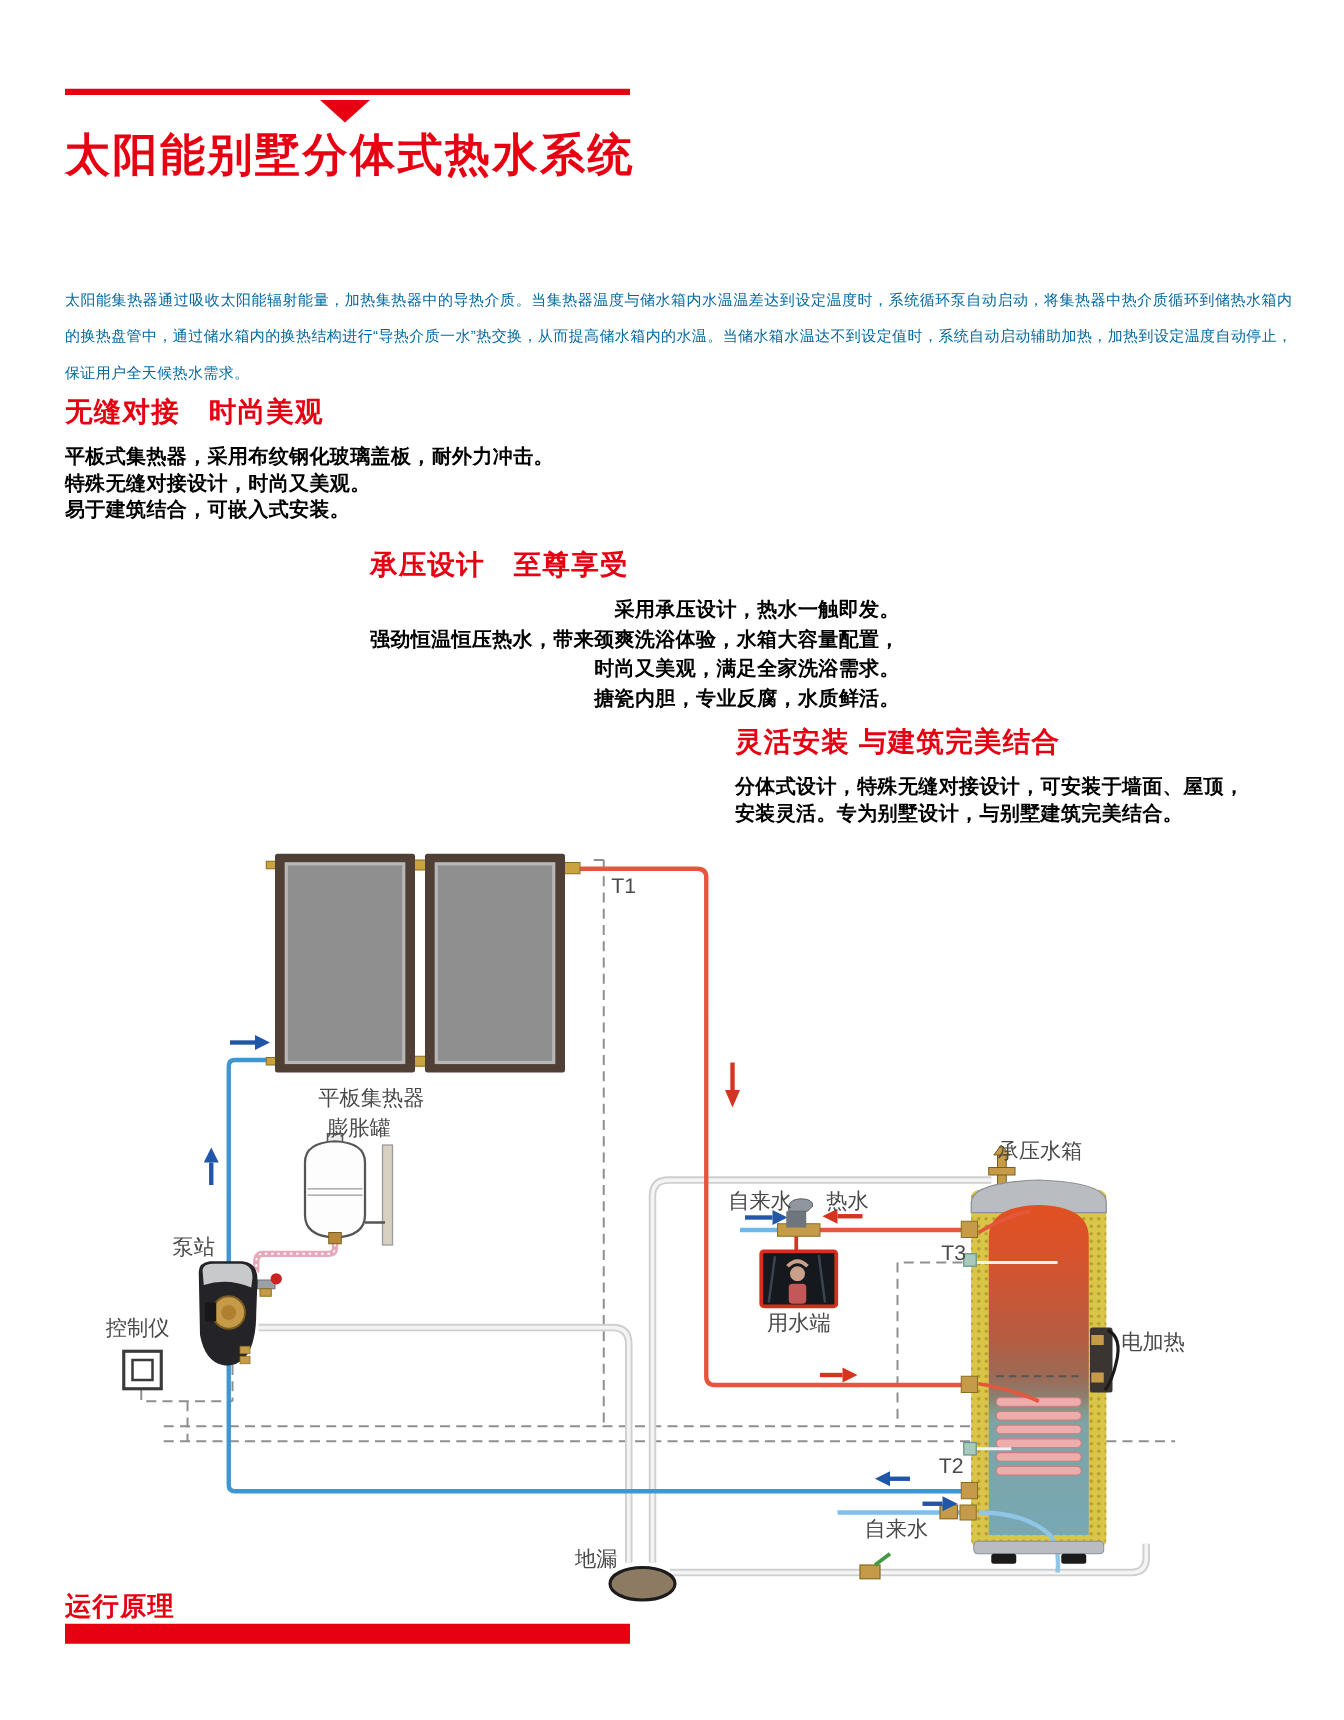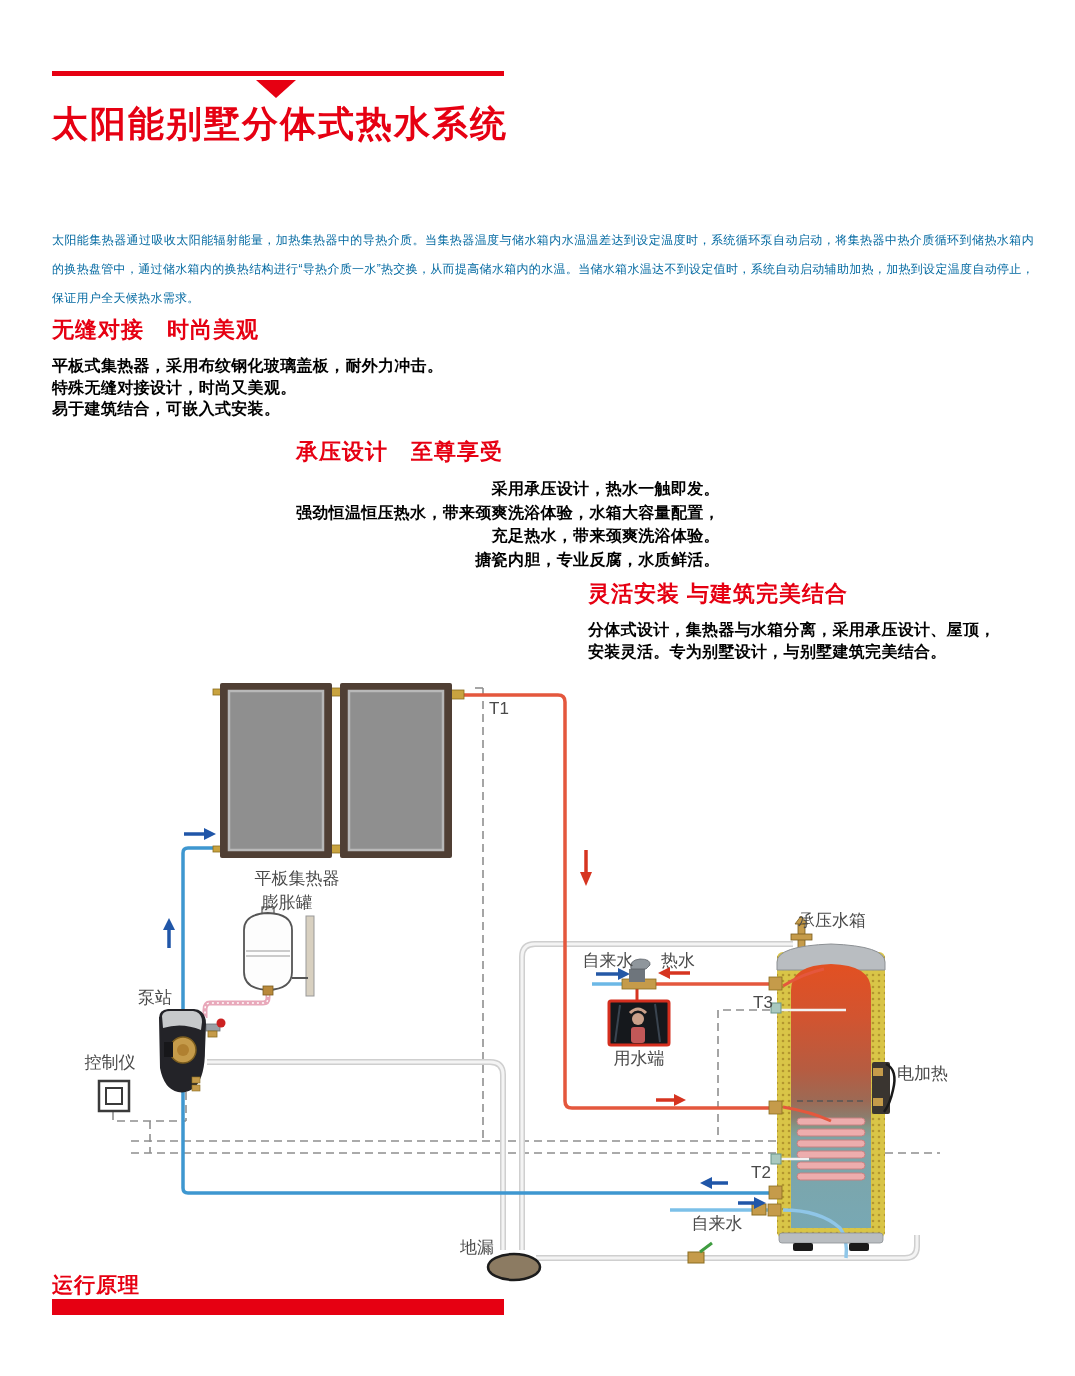--- a/index.html
+++ b/index.html
@@ -40,27 +40,27 @@
     <p class="h">无缝对接　时尚美观</p>
     <p class="ln">平板式集热器，采用布纹钢化玻璃盖板，耐外力冲击。</p>
     <p class="ln">特殊无缝对接设计，时尚又美观。</p>
     <p class="ln">易于建筑结合，可嵌入式安装。</p>
   </div>
 
   <div class="abs sec sec2">
     <p class="h">承压设计　至尊享受</p>
     <p class="ln">采用承压设计，热水一触即发。</p>
     <p class="ln">强劲恒温恒压热水，带来颈爽洗浴体验，水箱大容量配置，</p>
-    <p class="ln">充足热水，带来颈爽洗浴体验。</p>
+    <p class="ln">时尚又美观，满足全家洗浴需求。</p>
     <p class="ln">搪瓷内胆，专业反腐，水质鲜活。</p>
   </div>
 
   <div class="abs sec sec3">
     <p class="h">灵活安装 与建筑完美结合</p>
-    <p class="ln">分体式设计，集热器与水箱分离，采用承压设计、屋顶，</p>
+    <p class="ln">分体式设计，特殊无缝对接设计，可安装于墙面、屋顶，</p>
     <p class="ln">安装灵活。专为别墅设计，与别墅建筑完美结合。</p>
   </div>
 
   <svg id="diagram" width="1075" height="640" viewBox="0 660 1075 640">
     <defs>
       <pattern id="honey" width="6" height="6" patternUnits="userSpaceOnUse">
         <circle cx="3" cy="3" r="1.3" fill="#b3962f"></circle>
       </pattern>
       <linearGradient id="vessel" x1="0" y1="964" x2="0" y2="1228" gradientUnits="userSpaceOnUse">
         <stop offset="0" stop-color="#e25022"></stop>

